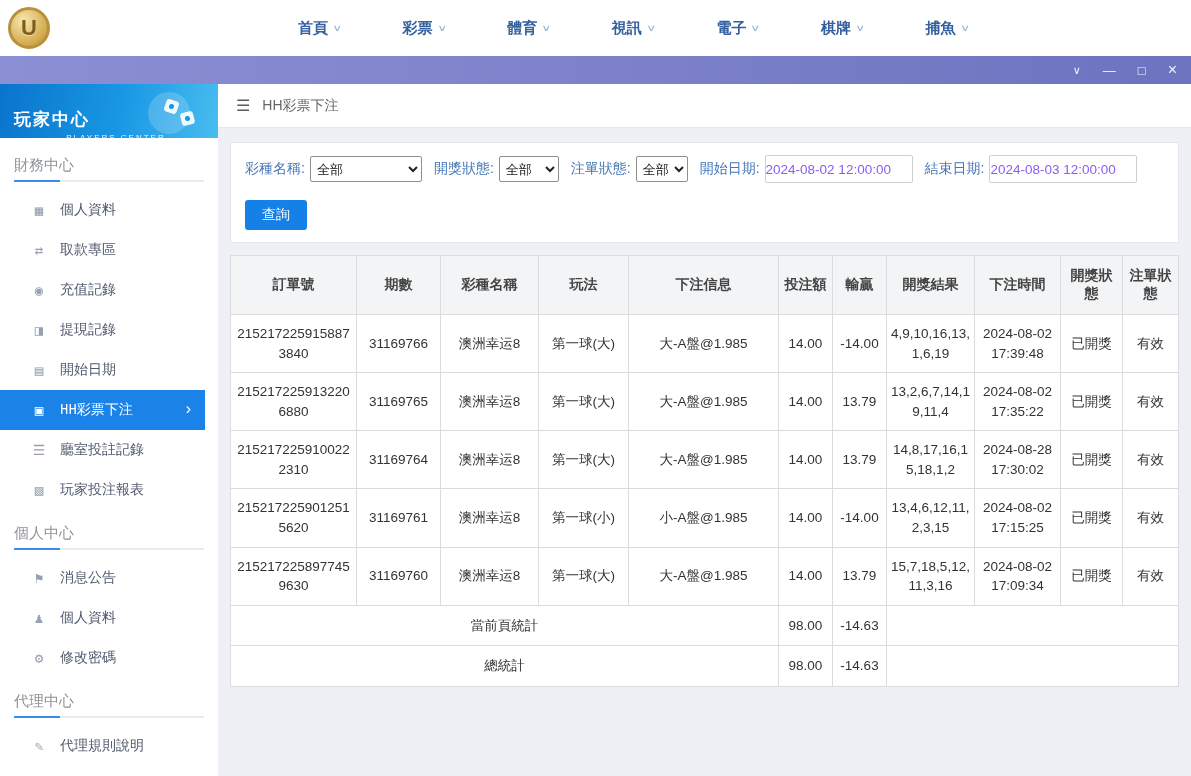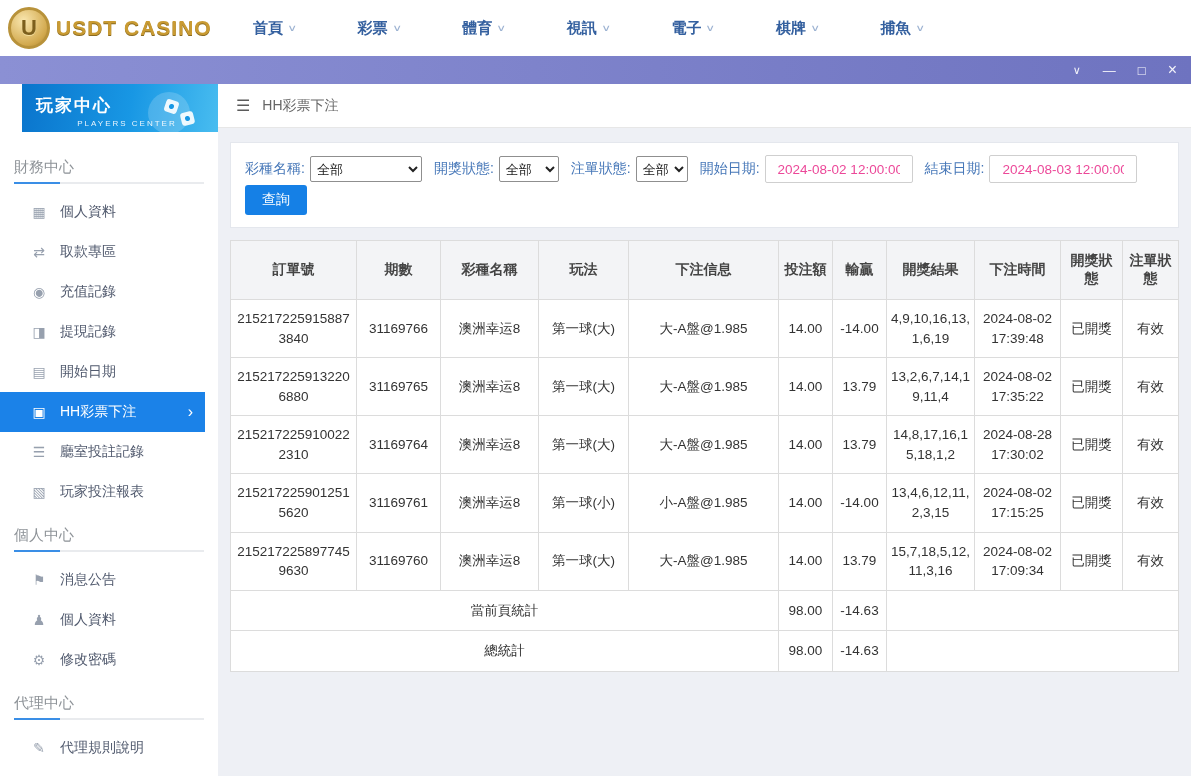--- a/index.html
+++ b/index.html
@@ -8,53 +8,53 @@
 
   
   .topbar { height:56px; background:#ffffff; display:flex; align-items:center; }
   .brand { display:flex; align-items:center; width:222px; padding-left:8px; }
   .logo { width:42px; height:42px; border-radius:50%; border:3px solid #b8923a;
     background:radial-gradient(circle at 35% 30%, #f9e6ae, #d2a94e 70%, #a87f2c);
     display:flex; align-items:center; justify-content:center; flex:0 0 auto; }
   .logo span { font-size:22px; font-weight:bold; color:#7c5f1d; text-shadow:0 1px 0 #f3dd9c; }
   .brand-text { margin-left:6px; font-size:21px; font-weight:bold; letter-spacing:1px;
     color:#c99b33; text-shadow:0 1px 0 #8a6a1f; white-space:nowrap; }
-  .topnav { display:flex; align-items:center; gap:62px; margin-left:31px; }
+  .topnav { display:flex; align-items:center; gap:62px; margin-left:76px; }
   .nav-item { display:flex; align-items:center; gap:6px; cursor:pointer; white-space:nowrap; }
   .nav-item > span:first-child { font-size:15px; color:#34609f; font-weight:bold; }
   .nav-caret { font-size:9px; color:#9db3d2; transform:scaleX(1.5); }
 
   
   .titlebar { height:28px; background:linear-gradient(90deg,#8b90d4,#6e73c0);
     display:flex; align-items:center; justify-content:flex-end; padding-right:14px; }
   .win-controls { display:flex; align-items:center; gap:22px; }
   .win-btn { color:rgba(255,255,255,.92); font-size:13px; line-height:1; cursor:pointer; }
   .win-btn.collapse { font-size:11px; }
   .win-btn.close { font-size:16px; }
 
   
   .layout { display:flex; height:692px; }
 
   
   .sidebar { width:218px; background:#ffffff; flex:0 0 auto; overflow:hidden; position:relative; }
-  .sidebar-header { height:48px; position:relative; overflow:hidden; padding:10px 0 0 14px;
-    background:linear-gradient(100deg,#0a74cc 0%, #1897e4 55%, #49bdf0 100%);margin-left:22px; }
+  .sidebar-header { height:54px; position:relative; overflow:hidden; padding:24px 0 0 14px;
+    background:linear-gradient(100deg,#0a74cc 0%, #1897e4 55%, #49bdf0 100%); }
   .sidebar-header .sh-title { color:#fff; font-size:17px; font-weight:bold; letter-spacing:2px; }
   .sidebar-header .sh-sub { color:rgba(255,255,255,.9); font-size:8px; letter-spacing:2px; margin-top:2px;text-align:center; }
   .sh-deco { position:absolute; right:10px; top:6px; width:70px; height:46px; }
   .sh-circle { position:absolute; right:18px; top:2px; width:42px; height:42px; border-radius:50%;
     background:rgba(255,255,255,.18); }
   .sh-die { position:absolute; width:13px; height:13px; background:rgba(255,255,255,.9);
     border-radius:3px; }
   .sh-die::after { content:""; position:absolute; left:4px; top:4px; width:5px; height:5px;
     border-radius:50%; background:#1897e4; }
   .sh-die.d1 { right:30px; top:10px; transform:rotate(18deg); }
   .sh-die.d2 { right:14px; top:22px; transform:rotate(-14deg); }
 
-  .menu { padding-top:12px; }
+  .menu { padding-top:4px;font-family:Liberation Mono, monospace; }
   .section-title { margin:14px 14px 0 14px; font-size:15px; color:#8e9398; }
   .section-divider { height:2px; margin:5px 14px 8px 14px; background:#e9ebee; position:relative; }
   .section-divider::before { content:""; position:absolute; left:0; top:0; width:46px; height:2px; background:#3a8ee6; }
   .menu-item { height:40px; display:flex; align-items:center; padding-left:30px;
     margin-right:13px; cursor:pointer; color:#515a6e; }
   .mi-icon { width:18px; font-size:14px; color:#97a0ae; text-align:center; flex:0 0 auto; }
   .mi-label { margin-left:12px; font-size:14px; }
   .mi-chevron { margin-left:auto; padding-right:12px; font-size:16px; line-height:1; }
   .menu-item.active { background:#1b82e8; color:#ffffff; }
   .menu-item.active .mi-icon { color:#ffffff; }
@@ -73,22 +73,22 @@
   .filter-card { padding:12px 14px; margin-bottom:12px; }
   .filter-row { display:flex; flex-wrap:nowrap; }
   .fgroup { display:flex; align-items:center; margin-right:12px; white-space:nowrap; }
   .fgroup label { font-size:14px; color:#4677b8; margin-right:5px; }
   .fgroup select { height:26px; border:1px solid #8f8f8f; border-radius:2px; background:#fff;
     font-size:13px; color:#222; padding:0 2px; }
   .sel-lottery { width:112px; }
   .sel-small { width:60px; }
   .sel-smaller { width:52px; }
   .fgroup input { width:148px; height:28px; border:1px solid #cfcfcf; border-radius:2px;
-    font-size:13.5px; color:#ec4899; padding:0 12px; font-family:inherit; }
-  .btn-row { margin-top:2px; }
+    font-size:13.5px; color:#8b5cf6; padding:0 0; font-family:inherit; }
+  .btn-row { margin-top:17px; }
   .btn-primary { background:#1580e6; color:#fff; border:none; border-radius:3px;
     font-size:14px; padding:6px 17px; cursor:pointer; font-family:inherit; }
 
   
   .table-card { border:none; background:transparent; }
   table { width:100%; border-collapse:collapse; table-layout:fixed; background:#fff; }
   th, td { border:1px solid #dcdcdc; text-align:center; font-size:13.5px; color:#333;
     vertical-align:middle; }
   thead th { background:#f3f4f6; font-weight:bold; color:#444; padding:11px 3px; font-size:14px; }
   tbody td { padding:9px 3px; line-height:1.45; }
@@ -100,21 +100,20 @@
   td.sum-empty { border-left:1px solid #dcdcdc; }
 </style>
 </head>
 <body>
 
 <div class="topbar">
   <div class="brand">
     <div class="logo">
       <span>U</span>
     </div>
-    <div class="brand-text">USDT CASINO</div>
   </div>
   <nav class="topnav">
 
       <div class="nav-item">
         <span>首頁</span>
         <span class="nav-caret">∨</span>
       </div>
 
       <div class="nav-item">
         <span>彩票</span>

